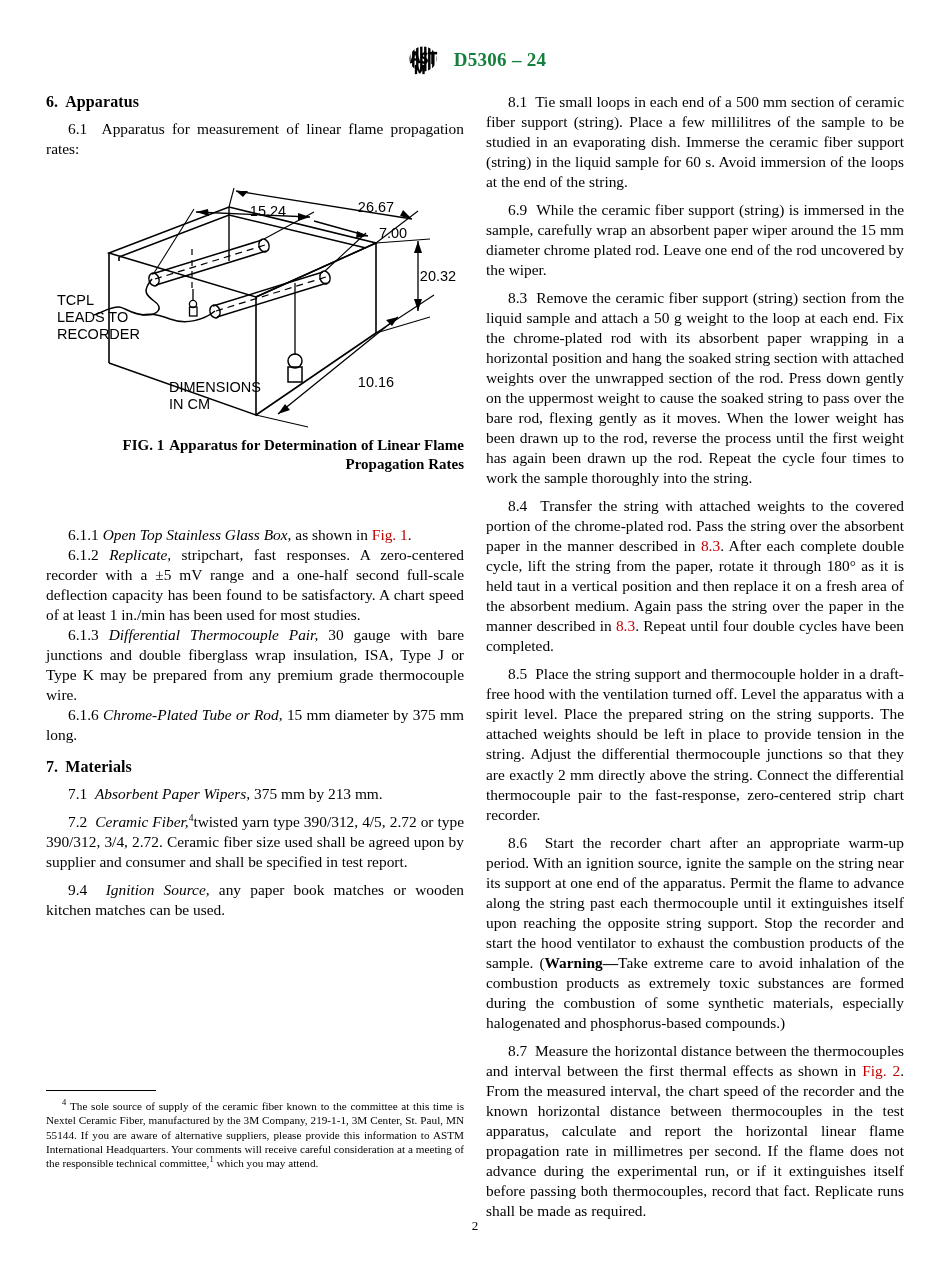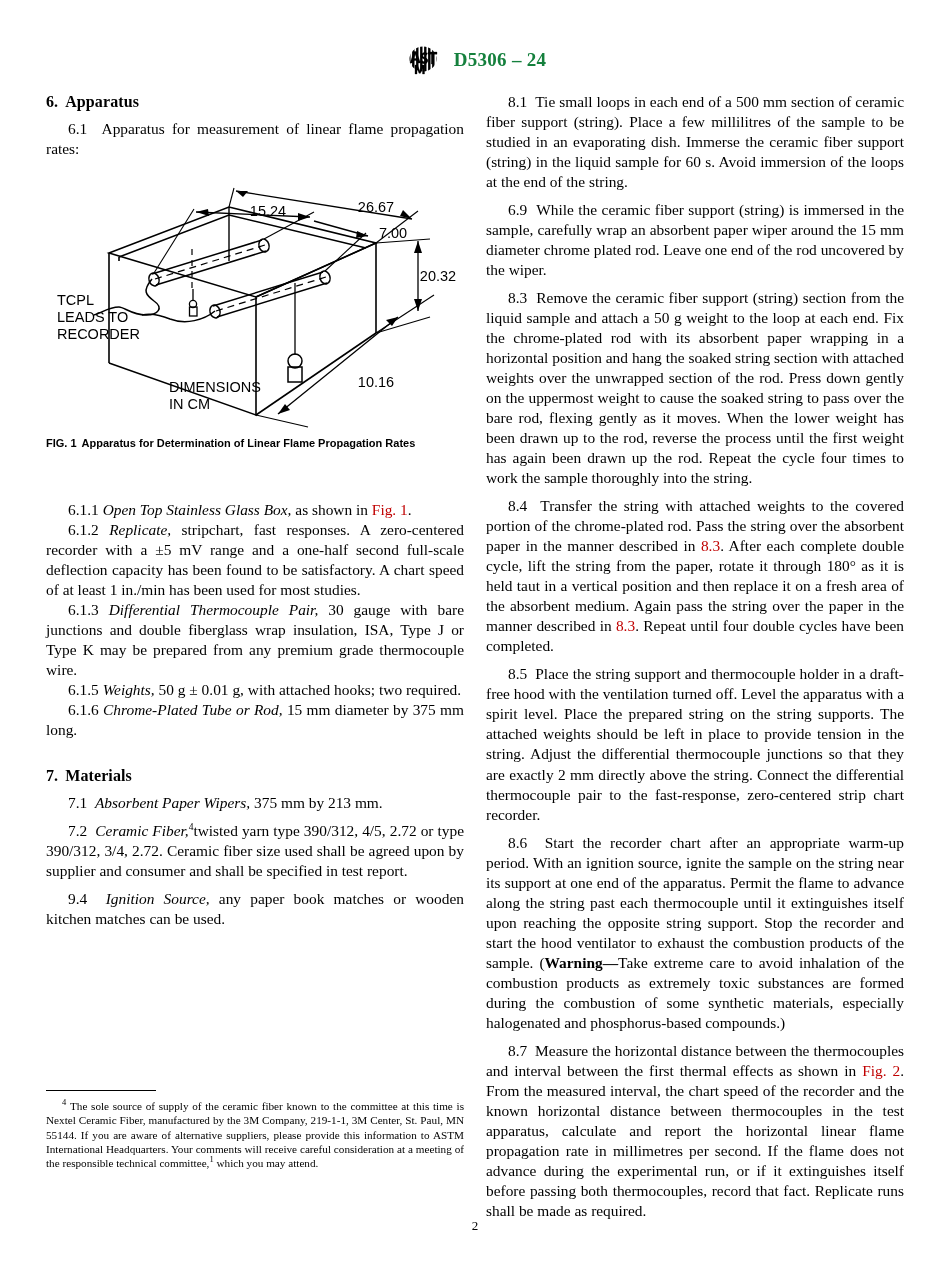--- a/index.html
+++ b/index.html
@@ -79,24 +79,24 @@
     line-height: 0;
   }
 
   
   .figure {
     margin: 6px 0 0 0;
     text-indent: 0;
   }
   .figure svg { display: block; }
   .fig-caption {
-    font-family: Liberation Sans, sans-serif;
+    font-family: Liberation Serif, serif;
     font-weight: bold;
-    font-size: 11px;
-    text-align: left;
+    font-size: 15px;
+    text-align: right;
     line-height: 1.30;
     margin-top: 6px;
     text-indent: 0;
   }
   .fig-caption .fignum { margin-right: 5px; }
 
   
   .footnote-area {
     position: absolute;
     left: 46px;
@@ -284,30 +284,27 @@
 
   <p class="para">
     <span>6.1.2</span>&nbsp;<i>Replicate,</i><span> stripchart, fast responses. A zero-centered recorder with a ±5 mV range and a one-half second full-scale deflection capacity has been found to be satisfactory. A chart speed of at least 1 in./min has been used for most studies.</span>
   </p>
 
   <p class="para">
     <span>6.1.3</span>&nbsp;<i>Differential Thermocouple Pair,</i><span> 30 gauge with bare junctions and double fiberglass wrap insulation, ISA, Type J or Type K may be prepared from any premium grade thermocouple wire.</span>
   </p>
 
 
-  <p class="para">
-    <span>6.1.5</span>&nbsp;<i>Weights,</i><span> 50 g ± 0.01 g, with attached hooks; two required.</span>
-  </p>
 
   <p class="para">
     <span>6.1.6</span>&nbsp;<i>Chrome-Plated Tube or Rod,</i><span> 15 mm diameter by 375 mm long.</span>
   </p>
 
 
-  <h2 class="sec" style="margin-top:26px;">
+  <h2 class="sec" style="margin-top:12px;">
     <span class="num">7.</span><span>Materials</span>
   </h2>
 
   <p class="para">
     <span>7.1</span>&nbsp;&nbsp;<i>Absorbent Paper Wipers,</i><span> 375 mm by 213 mm.</span>
   </p>
 
   <p class="para gap">
     <span>7.2</span>&nbsp;&nbsp;<i>Ceramic Fiber,</i><span class="fnref">4</span><span>twisted yarn type 390/312, 4/5, 2.72 or type 390/312, 3/4, 2.72. Ceramic fiber size used shall be agreed upon by supplier and consumer and shall be specified in test report.</span>
   </p>

